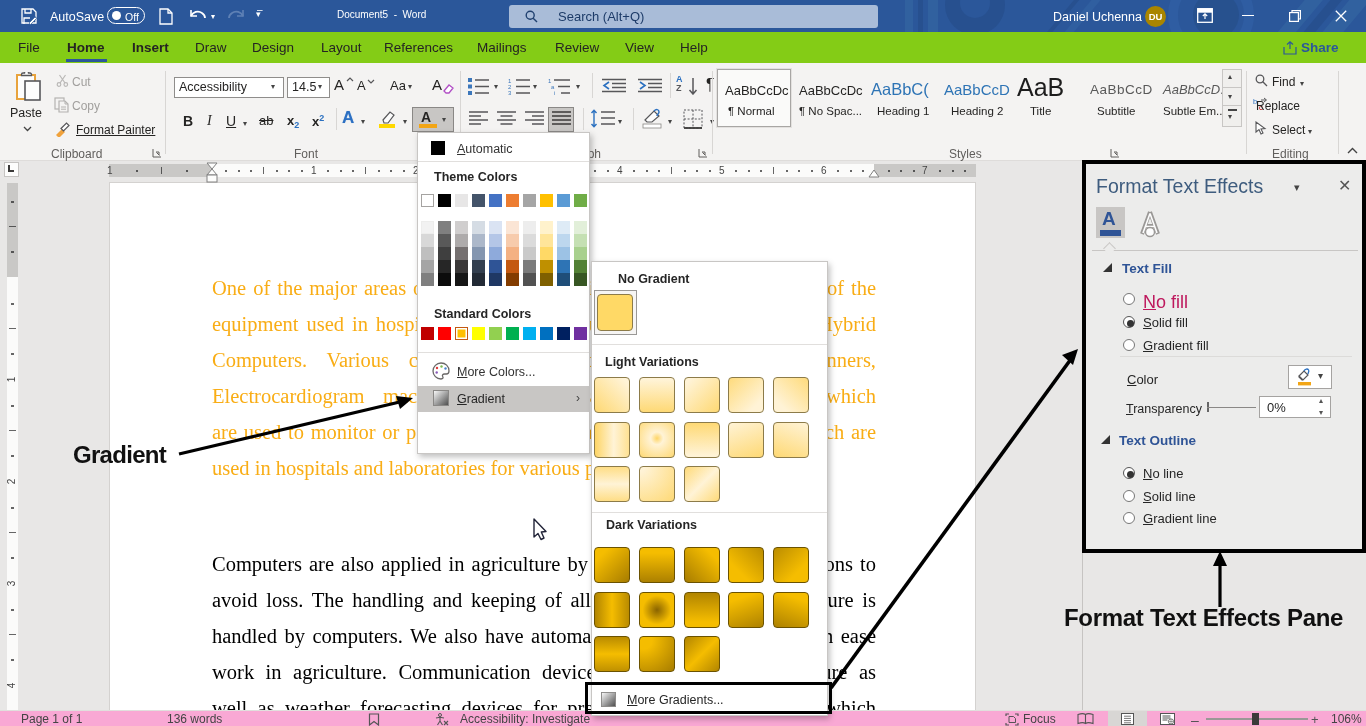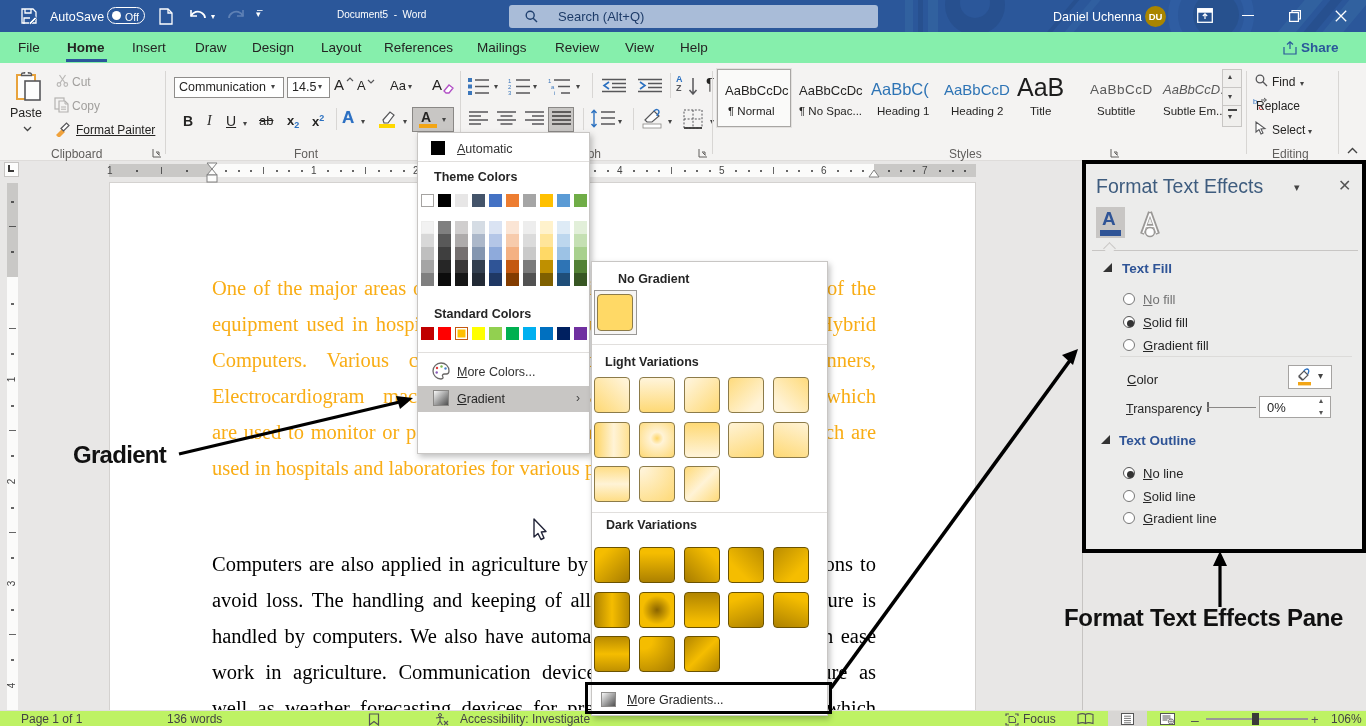--- a/index.html
+++ b/index.html
@@ -6,21 +6,21 @@
   html,body { width:1366px; height:726px; overflow:hidden; }
   body { font-family:"Liberation Sans", sans-serif; position:relative; background:#e8e7e6; }
   .abs { position:absolute; }
 
   
   #titlebar { left:0; top:0; width:1366px; height:32px; background:#2b579a; overflow:hidden; color:#fff; }
   #titlebar .pat { position:absolute; }
   .tb-txt { position:absolute; font-size:13px; color:#fff; }
 
   
-  #tabrow { left:0; top:32px; width:1366px; height:31px; background:#86efac; }
+  #tabrow { left:0; top:32px; width:1366px; height:31px; background:#84cc16; }
   .tab { position:absolute; top:0; height:31px; line-height:31px; font-size:13.5px; color:#252423; }
 
   
   #ribbon { left:0; top:63px; width:1366px; height:98px; background:#f4f3f2; border-bottom:1px solid #dedcda; }
   .gsep { position:absolute; top:8px; width:1px; height:83px; background:#d8d6d4; }
   .glabel { position:absolute; top:84px; font-size:12px; color:#605e5c; }
   .launcher { position:absolute; top:85px; width:10px; height:10px; }
   .rtxt { position:absolute; font-size:12px; color:#252423; }
   .gray { color:#a19f9d; }
   .caret { position:absolute; font-size:8px; color:#444; }
@@ -29,21 +29,21 @@
   #hruler { left:0; top:162px; width:1082px; height:19px; background:#e8e7e6; }
   #vruler { left:7px; top:183px; width:11px; height:527px; background:#fbfbfa; }
 
   
   #page { left:109px; top:182px; width:867px; height:528px; background:#fff; border:1px solid #d4d2d0; border-bottom:none; }
 
   .docline { position:absolute; left:212px; width:664px; font-family:"Liberation Serif", serif; font-size:20.5px; height:36px; line-height:36px; text-align:justify; text-align-last:justify; white-space:nowrap; }
   .orange { color:#f9ad15; }
 
   
-  #statusbar { left:0; top:710px; width:1366px; height:16px; background:#bef264; border-top:1px solid #e1dfdd; font-size:12px; color:#444; }
+  #statusbar { left:0; top:710px; width:1366px; height:16px; background:#f9a8d4; border-top:1px solid #e1dfdd; font-size:12px; color:#444; }
 
   
   #colormenu { left:417px; top:132px; width:173px; height:322px; background:#fff; border:1px solid #c8c6c4; box-shadow:2px 3px 6px rgba(0,0,0,.25); }
   #gradmenu { left:591px; top:261px; width:237px; height:455px; background:#fff; border:1px solid #c8c6c4; box-shadow:2px 3px 6px rgba(0,0,0,.25); }
   .sw { position:absolute; width:13px; height:13px; }
   .menuhdr { position:absolute; font-size:12.5px; font-weight:bold; color:#262626; }
   .gsw { position:absolute; width:36px; height:36px; border:1px solid #b08d2f; border-radius:4px; }
 
   
   #pane { left:1082px; top:160px; width:284px; height:393px; background:#ececeb; border:4px solid #000; }
@@ -144,21 +144,21 @@
   </svg>
 
   <svg class="pat" style="left:1335px;top:10px;" width="12" height="12" viewBox="0 0 12 12">
     <path d="M0.8 0.8 L11.2 11.2 M11.2 0.8 L0.8 11.2" stroke="#fff" stroke-width="1.3"></path>
   </svg>
 </div>
 <div class="abs" id="tabrow">
   <div class="tab" style="left:18px;">File</div>
   <div class="tab" style="left:67px;font-weight:bold;">Home</div>
   <div class="abs" style="left:66px;top:27px;width:41px;height:3px;background:#2b579a;"></div>
-  <div class="tab" style="left:132px;">Insert</div>
+  <div class="tab" style="left:132px;font-weight:bold;">Insert</div>
   <div class="tab" style="left:195px;">Draw</div>
   <div class="tab" style="left:252px;">Design</div>
   <div class="tab" style="left:321px;">Layout</div>
   <div class="tab" style="left:384px;">References</div>
   <div class="tab" style="left:477px;">Mailings</div>
   <div class="tab" style="left:555px;">Review</div>
   <div class="tab" style="left:625px;">View</div>
   <div class="tab" style="left:680px;">Help</div>
   <svg class="abs" style="left:1283px;top:9px;" width="14" height="14" viewBox="0 0 14 14">
     <path d="M1 6 v7 h12 v-7" fill="none" stroke="#2b579a" stroke-width="1.2"></path>
@@ -194,21 +194,21 @@
     <path d="M7 7.5 L12.5 2 L15 4.5 L9.5 10 z" fill="#fff" stroke="#57575a" stroke-width="1.2"></path>
   </svg>
   <div class="rtxt" style="left:76px;top:60px;text-decoration:underline;">Format Painter</div>
   <div class="glabel" style="left:51px;">Clipboard</div>
   <svg class="launcher" style="left:152px;" viewBox="0 0 10 10">
       <path d="M1 1 v8 h8 M4 4 h3 v3 M4.5 4.5 l3 3" fill="none" stroke="#605e5c" stroke-width="1"></path>
     </svg>
   <div class="gsep" style="left:165px;"></div>
 
   <div class="abs" style="left:174px;top:14px;width:110px;height:21px;background:#fff;border:1px solid #8f8d8b;"></div>
-  <div class="rtxt" style="left:179px;top:17px;font-size:12.5px;">Communication</div>
+  <div class="rtxt" style="left:179px;top:17px;font-size:12.5px;">Accessibility</div>
   <div class="caret" style="left:271px;top:19px;">▾</div>
   <div class="abs" style="left:287px;top:14px;width:43px;height:21px;background:#fff;border:1px solid #8f8d8b;"></div>
   <div class="rtxt" style="left:292px;top:17px;font-size:12.5px;">14.5</div>
   <div class="caret" style="left:318px;top:19px;">▾</div>
   <div class="rtxt" style="left:334px;top:13px;font-size:15px;">A</div>
     <svg class="abs" style="left:346px;top:14px;" width="8" height="5" viewBox="0 0 8 5">
       <path d="M1 4 L4 1 L7 4" fill="none" stroke="#57575a" stroke-width="1.2"></path>
     </svg>
   <div class="rtxt" style="left:357px;top:15px;font-size:13px;">A</div>
     <svg class="abs" style="left:367px;top:16px;" width="8" height="5" viewBox="0 0 8 5">
@@ -666,21 +666,21 @@
   </svg>
   <div class="abs" style="left:6px;top:86px;width:266px;height:1px;background:#c8c6c4;"></div>
   <div class="abs" style="left:19px;top:80px;width:9px;height:9px;background:#ececeb;border-left:1px solid #c8c6c4;border-top:1px solid #c8c6c4;transform:rotate(45deg);"></div>
 
   <svg class="abs" style="left:17px;top:99px;" width="9" height="9" viewBox="0 0 9 9">
       <polygon points="0,9 9,9 9,0" fill="#333"></polygon>
     </svg>
   <div class="abs blue" style="left:36px;top:97px;font-size:13.5px;font-weight:bold;">Text Fill</div>
 
   <div class="abs" style="left:37px;top:129px;width:12px;height:12px;border:1px solid #777;border-radius:50%;background:#fff;"></div>
-  <div class="abs" style="left:57px;top:128px;font-size:13px;color:#737373;"><span style="text-decoration:underline;">N</span>o fill</div>
+  <div class="abs" style="left:57px;top:128px;font-size:18px;color:#be185d;"><span style="text-decoration:underline;">N</span>o fill</div>
   <div class="abs" style="left:37px;top:152px;width:12px;height:12px;border:1px solid #555;border-radius:50%;background:#fff;"></div>
   <div class="abs" style="left:40.5px;top:155.5px;width:7px;height:7px;border-radius:50%;background:#333;"></div>
   <div class="abs" style="left:57px;top:151px;font-size:13px;color:#262626;"><span style="text-decoration:underline;">S</span>olid fill</div>
   <div class="abs" style="left:37px;top:175px;width:12px;height:12px;border:1px solid #777;border-radius:50%;background:#fff;"></div>
   <div class="abs" style="left:57px;top:174px;font-size:13px;color:#262626;"><span style="text-decoration:underline;">G</span>radient fill</div>
 
   <div class="abs" style="left:34px;top:192px;width:232px;height:1px;background:#dcdbd9;"></div>
 
   <div class="abs" style="left:41px;top:208px;font-size:13px;color:#262626;"><span style="text-decoration:underline;">C</span>olor</div>
   <div class="abs" style="left:202px;top:201px;width:44px;height:24px;background:#fff;border:1px solid #a5a3a1;"></div>

